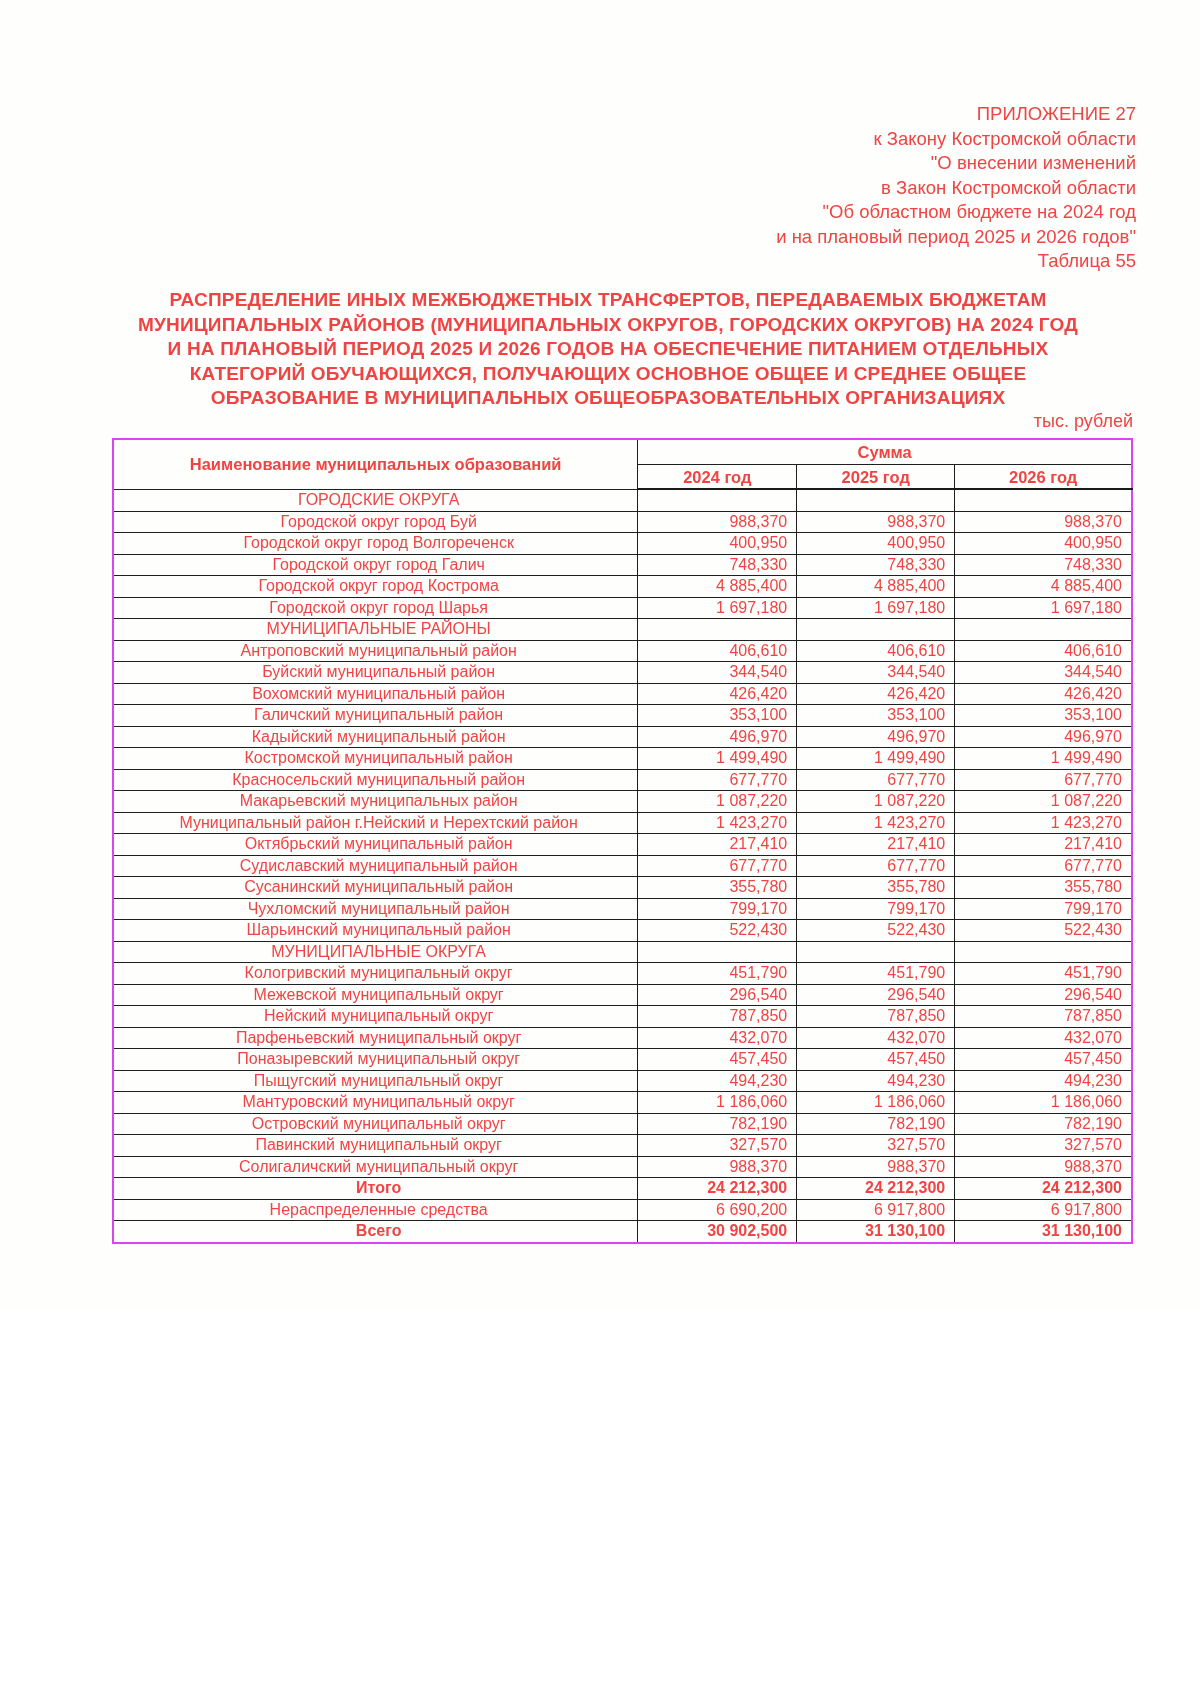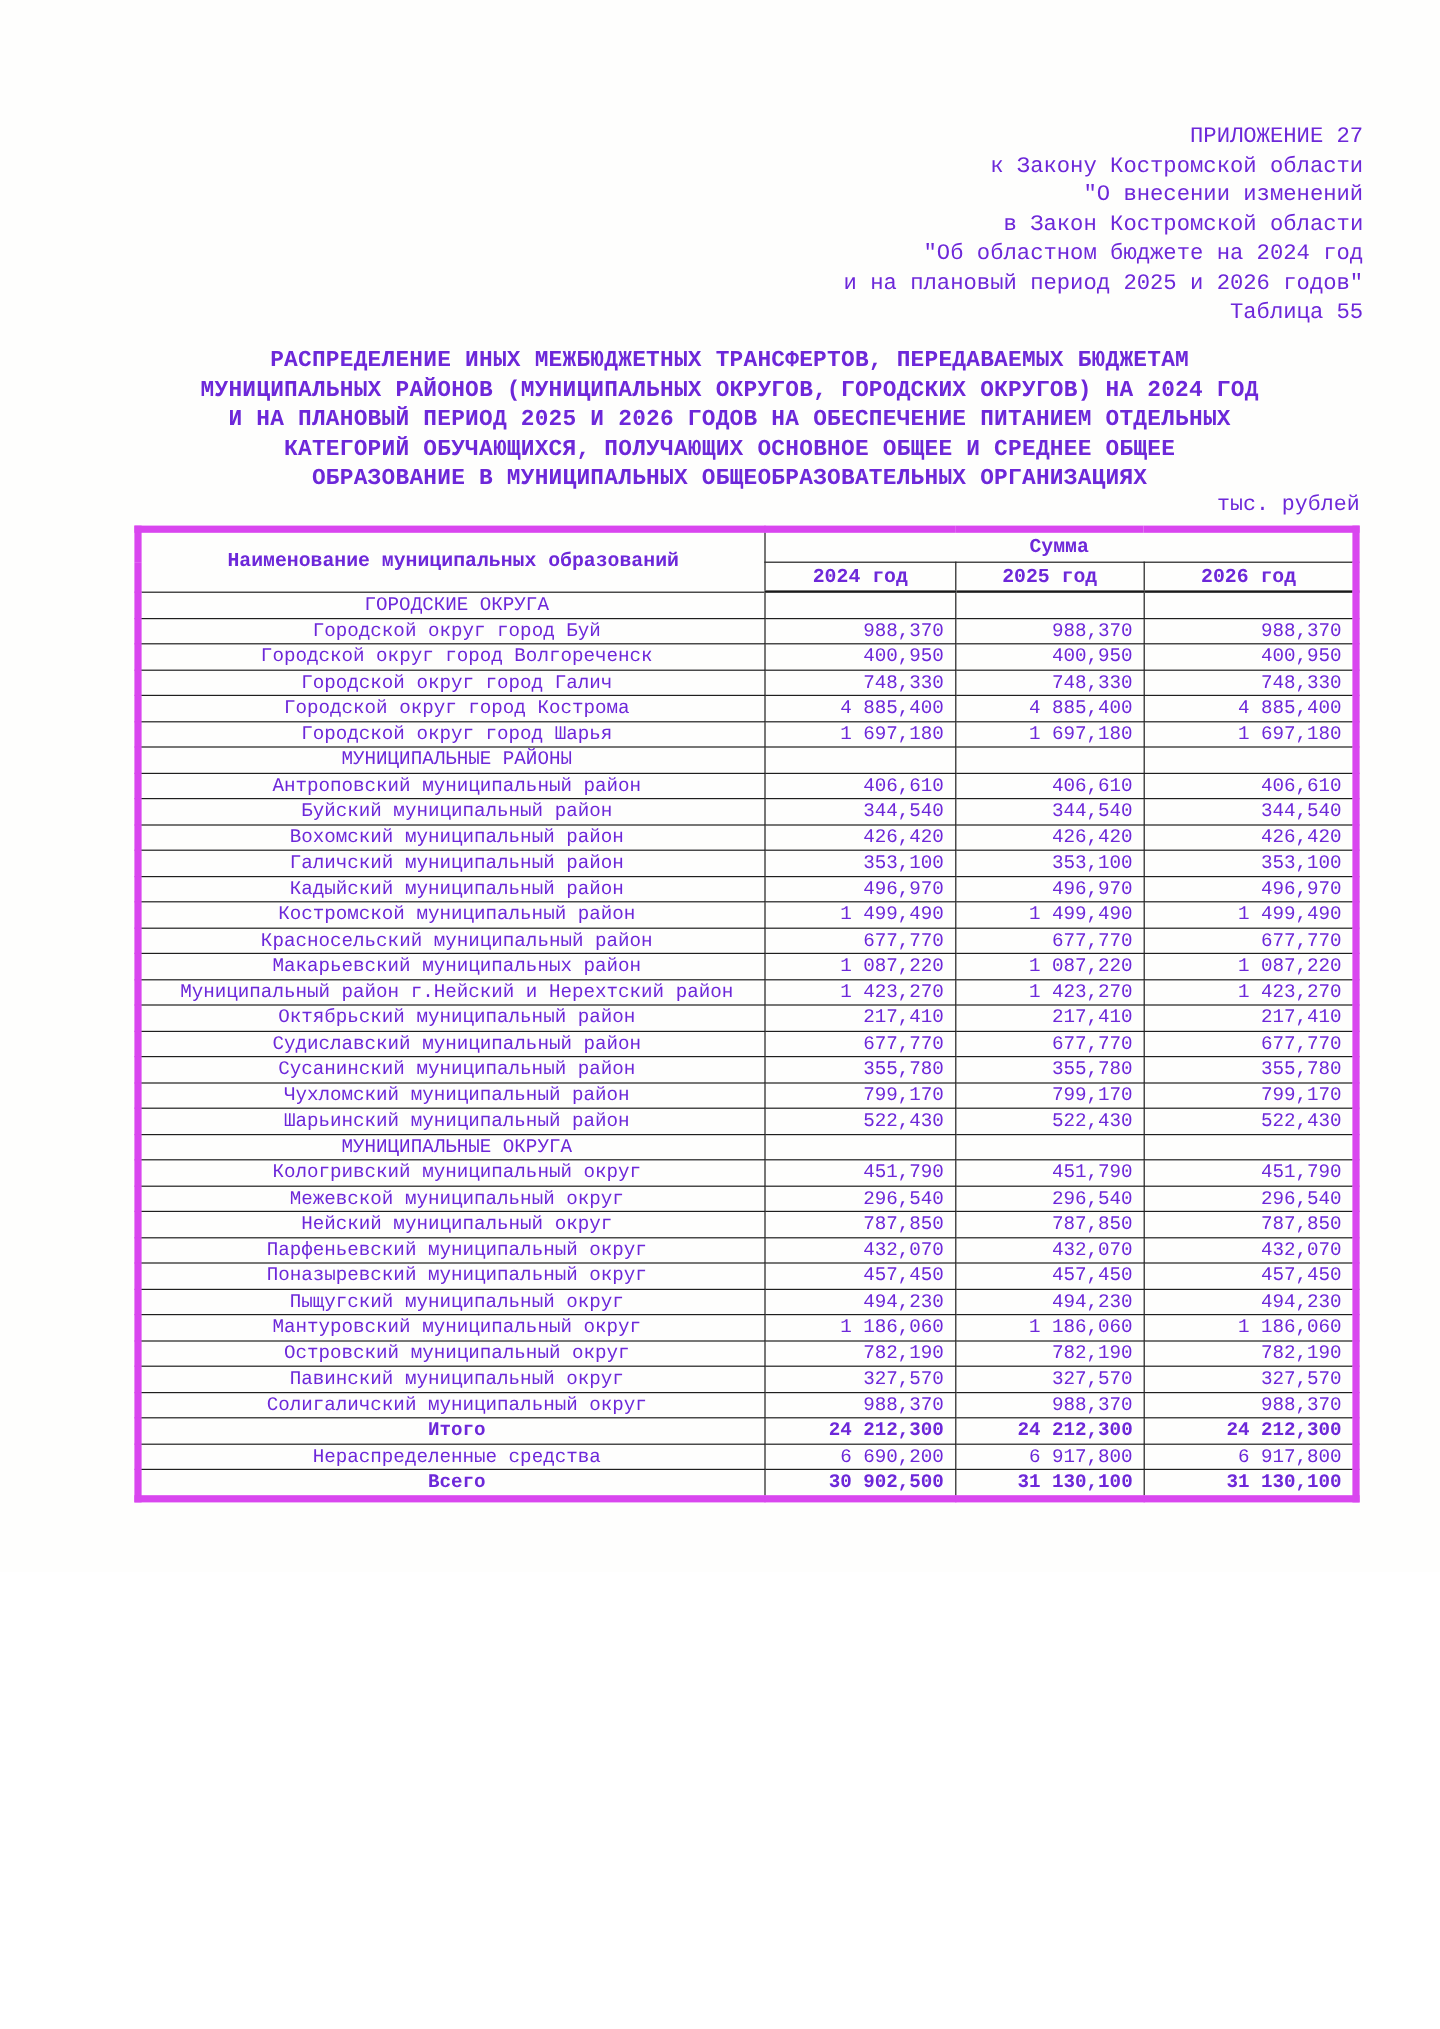--- a/index.html
+++ b/index.html
@@ -1,22 +1,22 @@
 <!DOCTYPE html>
 <html lang="ru"><head>
 <meta charset="utf-8">
 <style>
   html, body { margin: 0; padding: 0; background: #ffffff; }
   .page {
     position: relative;
     width: 1200px;
     height: 1310px;
     background: #fefefd;
-    font-family: Liberation Mono, monospace;
-    color: #6d28d9;
+    font-family: Liberation Sans, sans-serif;
+    color: #ef4444;
     overflow: hidden;
   }
   .header-block {
     position: absolute;
     top: 102px;
     right: 64px;
     text-align: right;
     font-size: 18.5px;
     line-height: 24.5px;
     white-space: nowrap;
@@ -38,21 +38,21 @@
     right: 67px;
     font-size: 18px;
   }
   table.transfers {
     position: absolute;
     top: 438px;
     left: 112px;
     width: 1021px;
     border-collapse: collapse;
     table-layout: fixed;
-    border: 6px solid #d946ef;
+    border: 2px solid #d946ef;
     font-size: 16px;
   }
   table.transfers col.c-name { width: 51.5%; }
   table.transfers col.c-y1 { width: 15.6%; }
   table.transfers col.c-y2 { width: 15.5%; }
   table.transfers col.c-y3 { width: 17.4%; }
   table.transfers th, table.transfers td {
     border: 1px solid #1f1f1f;
     padding: 0;
     overflow: hidden;

